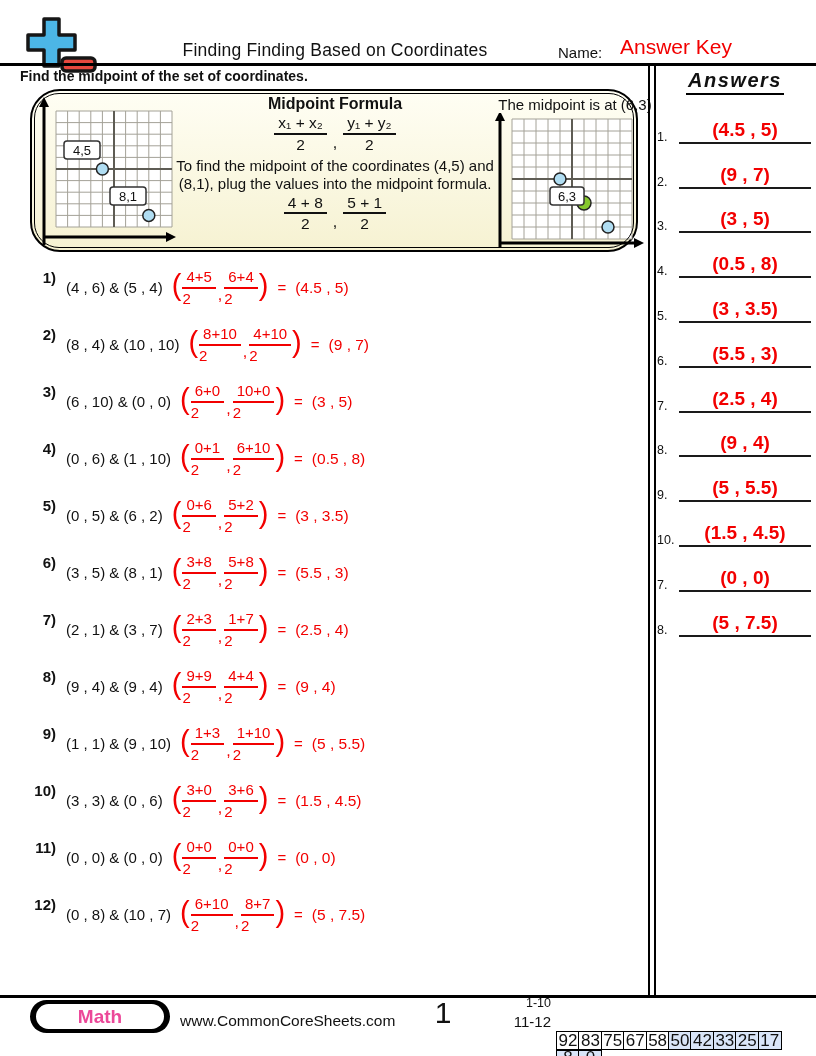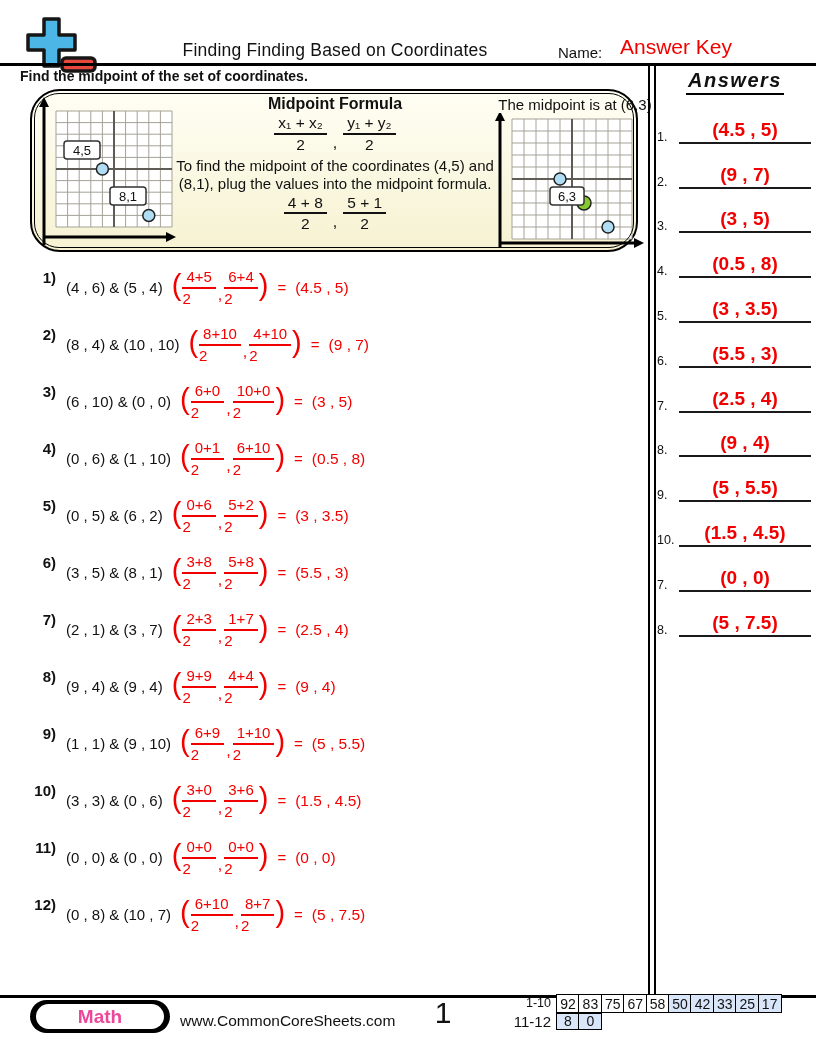--- a/index.html
+++ b/index.html
@@ -80,21 +80,21 @@
   .website { left: 180px; top: 1012px; font-size: 15.5px; }
   .pagenum { left: 398px; top: 996px; width: 90px; text-align: center; font-size: 30px; }
   .score-label-1 { left: 500px; top: 994px; width: 51px; text-align: right;
                    font-size: 12.5px; line-height: 19px; }
   .score-label-2 { left: 500px; top: 1013px; width: 51px; text-align: right;
                    font-size: 15px; line-height: 17px; }
   .score-row-1 { left: 556px; top: 994px; display: flex; }
   .score-row-2 { left: 556px; top: 1012.5px; display: flex; }
   .cell { width: 24px; height: 19px; border: 1.6px solid #000; margin-left: -1.6px;
           display: flex; align-items: center; justify-content: center;
-          font-size: 14px; background: #fff; flex: none; }
+          font-size: 17px; background: #fff; flex: none; margin-top: 37px; }
   .score-row-2 .cell { height: 17.5px; }
   .cell:first-child { margin-left: 0; }
   .cell.hl { background: var(--hl); }
 
   svg text { font-family: "Liberation Sans", sans-serif; }
 </style>
 </head>
 <body>
 
 <div class="abs logo">
@@ -390,21 +390,21 @@
       <span class="result">(9 , 4)</span>
     </span>
   </div>
 
   <div class="problem">
     <span class="pnum">9)</span>
     <span class="pair">(1 , 1) &amp; (9 , 10)</span>
     <span class="work">
       <span class="paren">(</span>
       <span class="frac">
-        <span class="top">6+9</span>
+        <span class="top">1+3</span>
         <span class="bot">2</span>
       </span>
       <span class="fcomma">,</span>
       <span class="frac">
         <span class="top">1+10</span>
         <span class="bot">2</span>
       </span>
       <span class="paren">)</span>
       <span class="eq">=</span>
       <span class="result">(5 , 5.5)</span>

